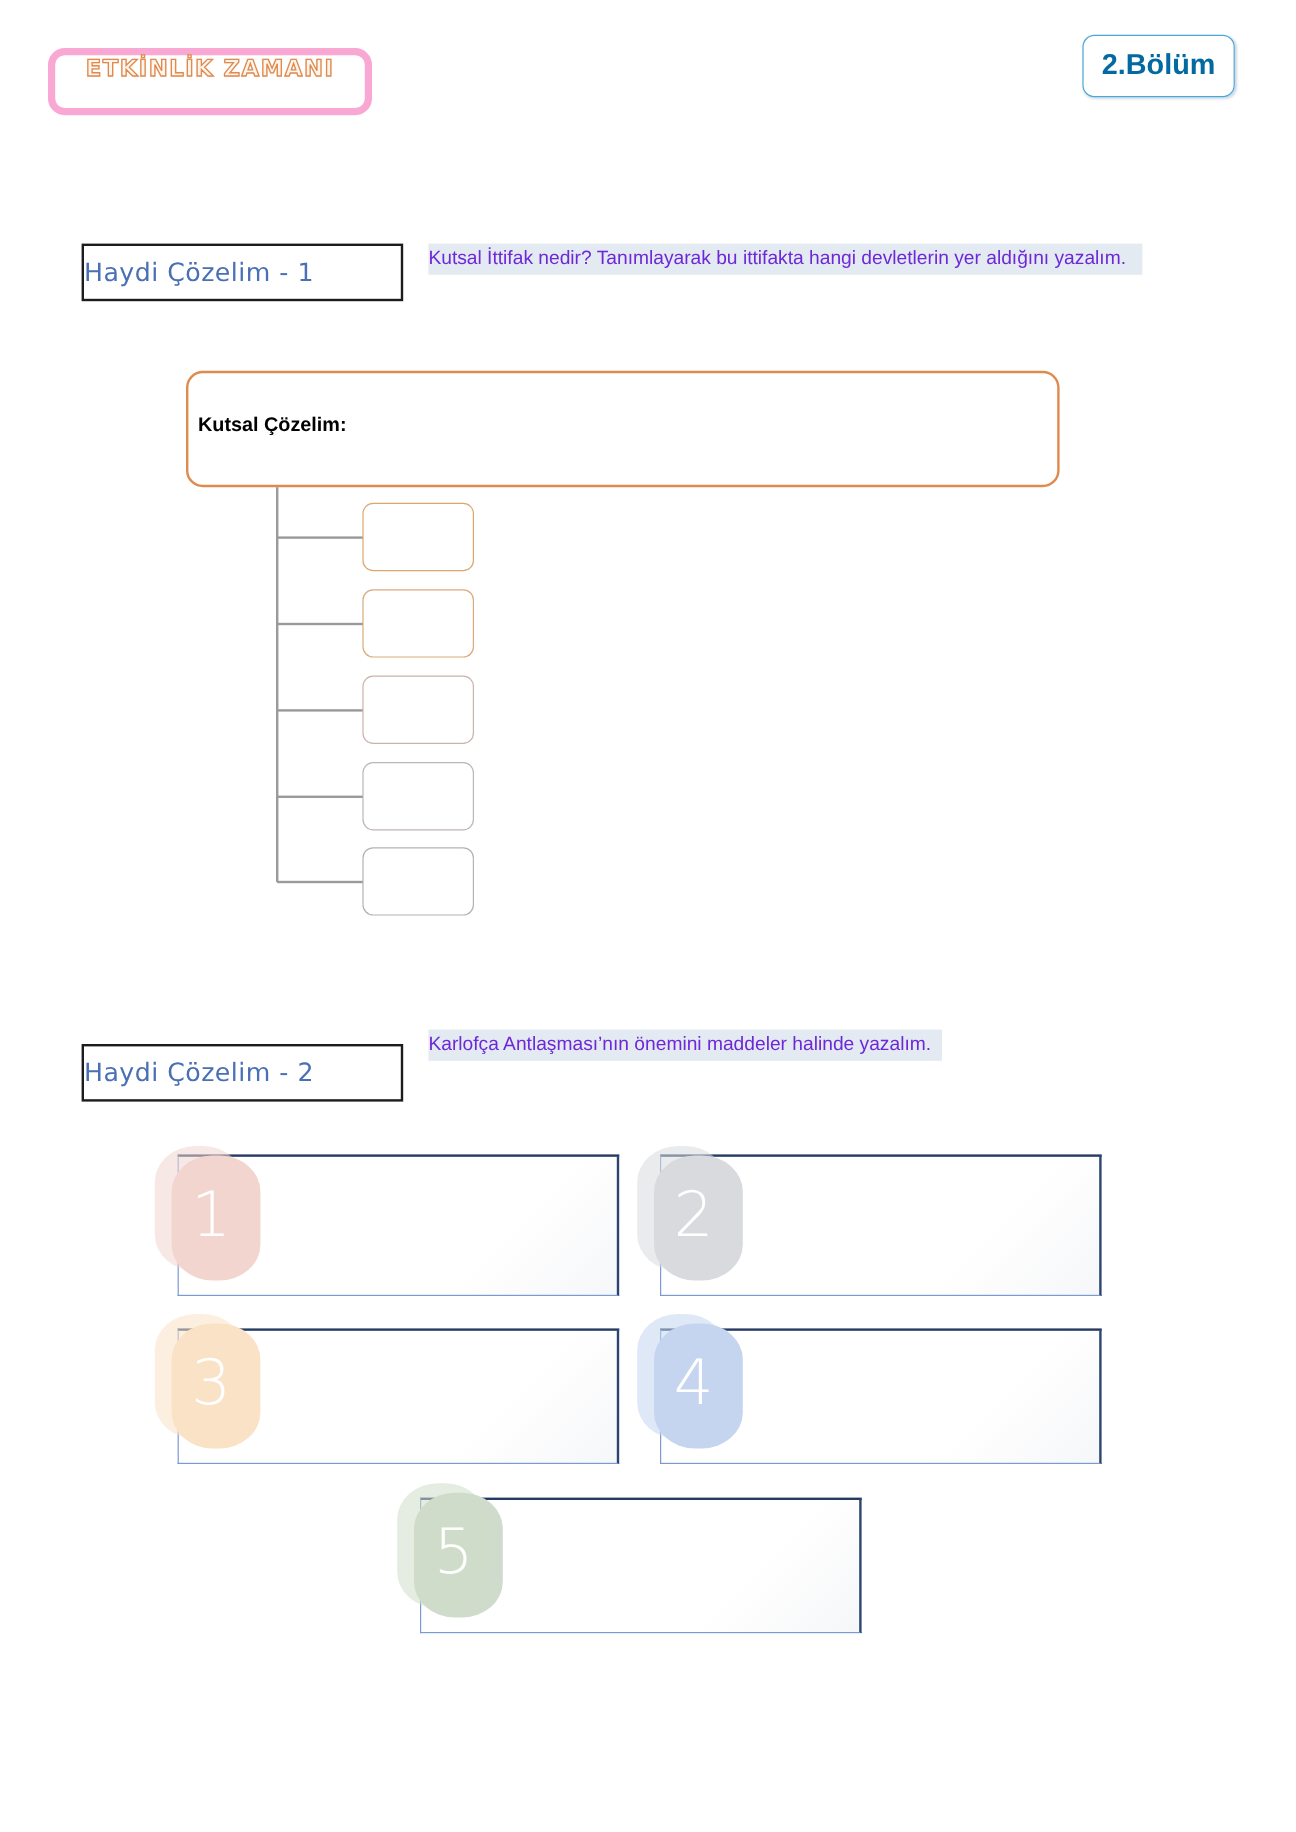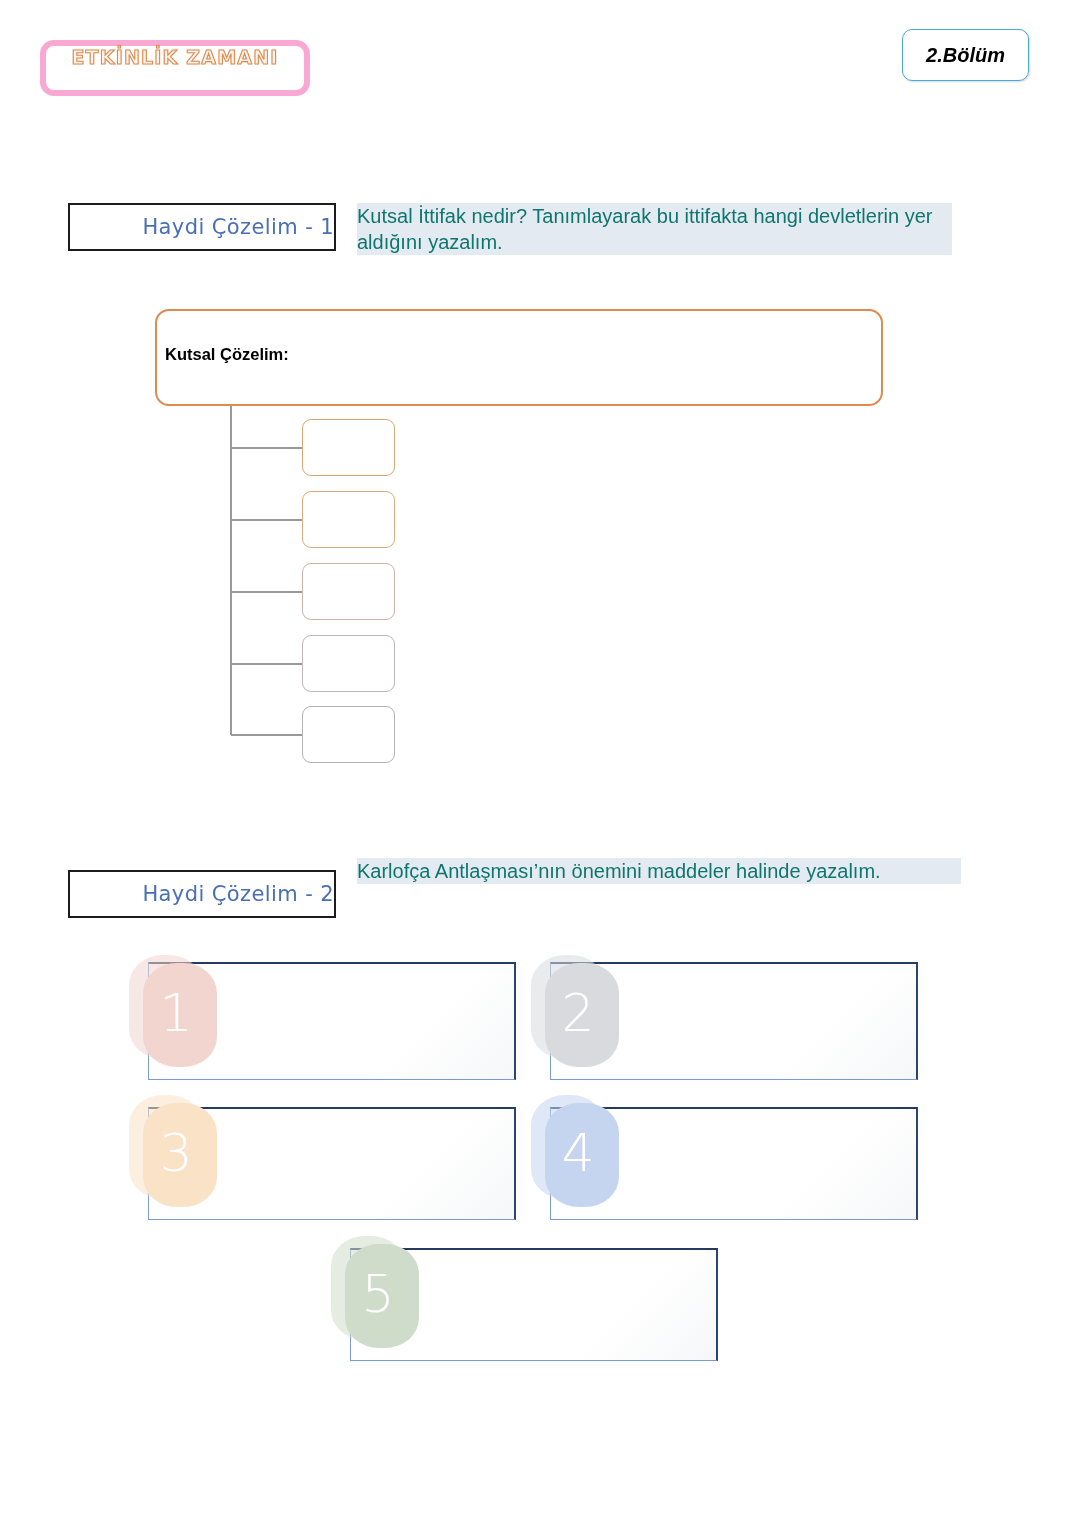--- a/index.html
+++ b/index.html
@@ -48,50 +48,49 @@
     height: 52px;
     border: 1.5px solid #4aa7d8;
     border-radius: 10px;
     box-sizing: border-box;
     display: flex;
     align-items: center;
     justify-content: center;
     box-shadow: 1px 1px 2px rgba(120,150,180,0.35);
   }
   .bolum-text {
-    font-size: 20px;
+    font-size: 24px;
     font-weight: bold;
-    color: #000000;
-    white-space: nowrap;
-    font-style: italic;
+    color: #0369a1;
+    white-space: nowrap;
   }
 
   
   .hc-box {
     position: absolute;
     border: 2px solid #1c1c1c;
     background: #ffffff;
     box-sizing: border-box;
     display: flex;
     align-items: center;
-    justify-content: flex-end;
+    justify-content: flex-start;
   }
   .hc-text {
     font-family: "DejaVu Sans", sans-serif;
     font-size: 21px;
     color: #4a6fb5;
     letter-spacing: 0.4px;
     white-space: nowrap;
   }
 
   .q-text {
     position: absolute;
-    font-size: 20px;
+    font-size: 16px;
     line-height: 26px;
-    color: #0f766e;
+    color: #6d28d9;
     background: #e4eaf1;
     box-decoration-break: clone;
     -webkit-box-decoration-break: clone;
   }
 
   
   .concept-box {
     position: absolute;
     left: 155px;
     top: 309px;
@@ -213,21 +212,21 @@
 <div class="tree-box" style="top:419px; border-color:#dba771;"></div>
 <div class="tree-box" style="top:491px; border-color:#dcab7d;"></div>
 <div class="tree-box" style="top:563px; border-color:#cbb2ab;"></div>
 <div class="tree-box" style="top:635px; border-color:#bdb6b4;"></div>
 <div class="tree-box" style="top:706px; border-color:#b4b4b4;"></div>
 
 <div class="hc-box" style="left:68px; top:845px; width:268px; height:48px;margin-top:25px;">
   <span class="hc-text">Haydi Çözelim - 2</span>
 </div>
 
-<div class="q-text" style="left:357px; top:858px; width:604px;">Karlofça Antlaşması’nın önemini maddeler halinde yazalım.</div>
+<div class="q-text" style="left:357px; top:858px; width:428px;">Karlofça Antlaşması’nın önemini maddeler halinde yazalım.</div>
 
 <div class="ans-box" style="left:148px; top:962px; width:368px; height:118px;"></div>
 <div class="num-badge" style="left:143px; top:963px; background:#f3d5cf;">
   <span class="num-glyph">1</span>
 </div>
 
 <div class="ans-box" style="left:550px; top:962px; width:368px; height:118px;"></div>
 <div class="num-badge" style="left:545px; top:963px; background:#d8dade;">
   <span class="num-glyph">2</span>
 </div>

